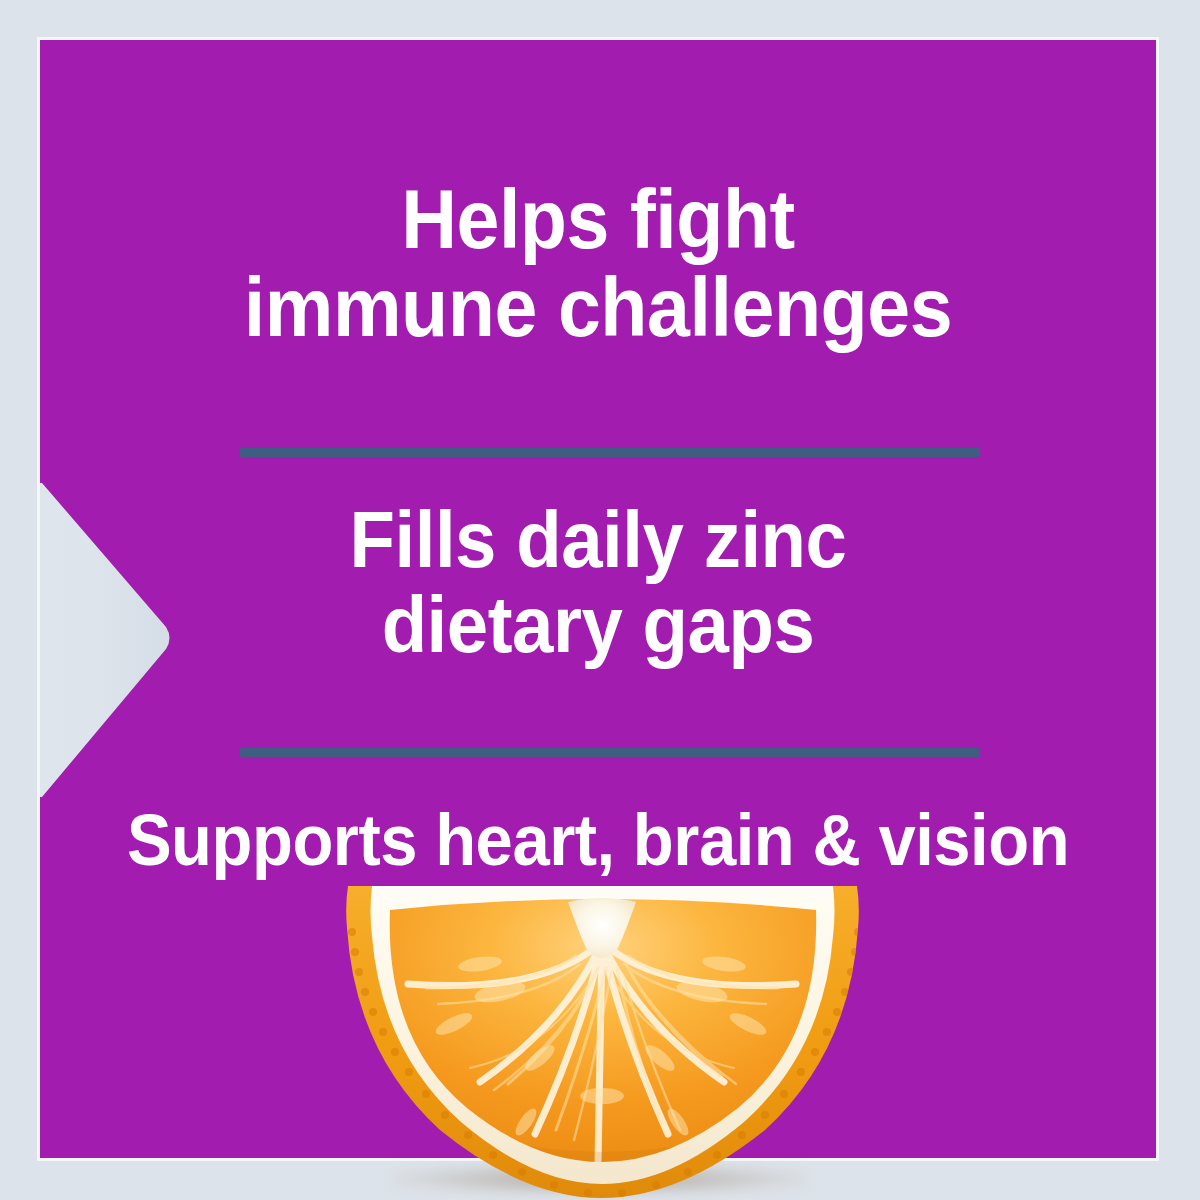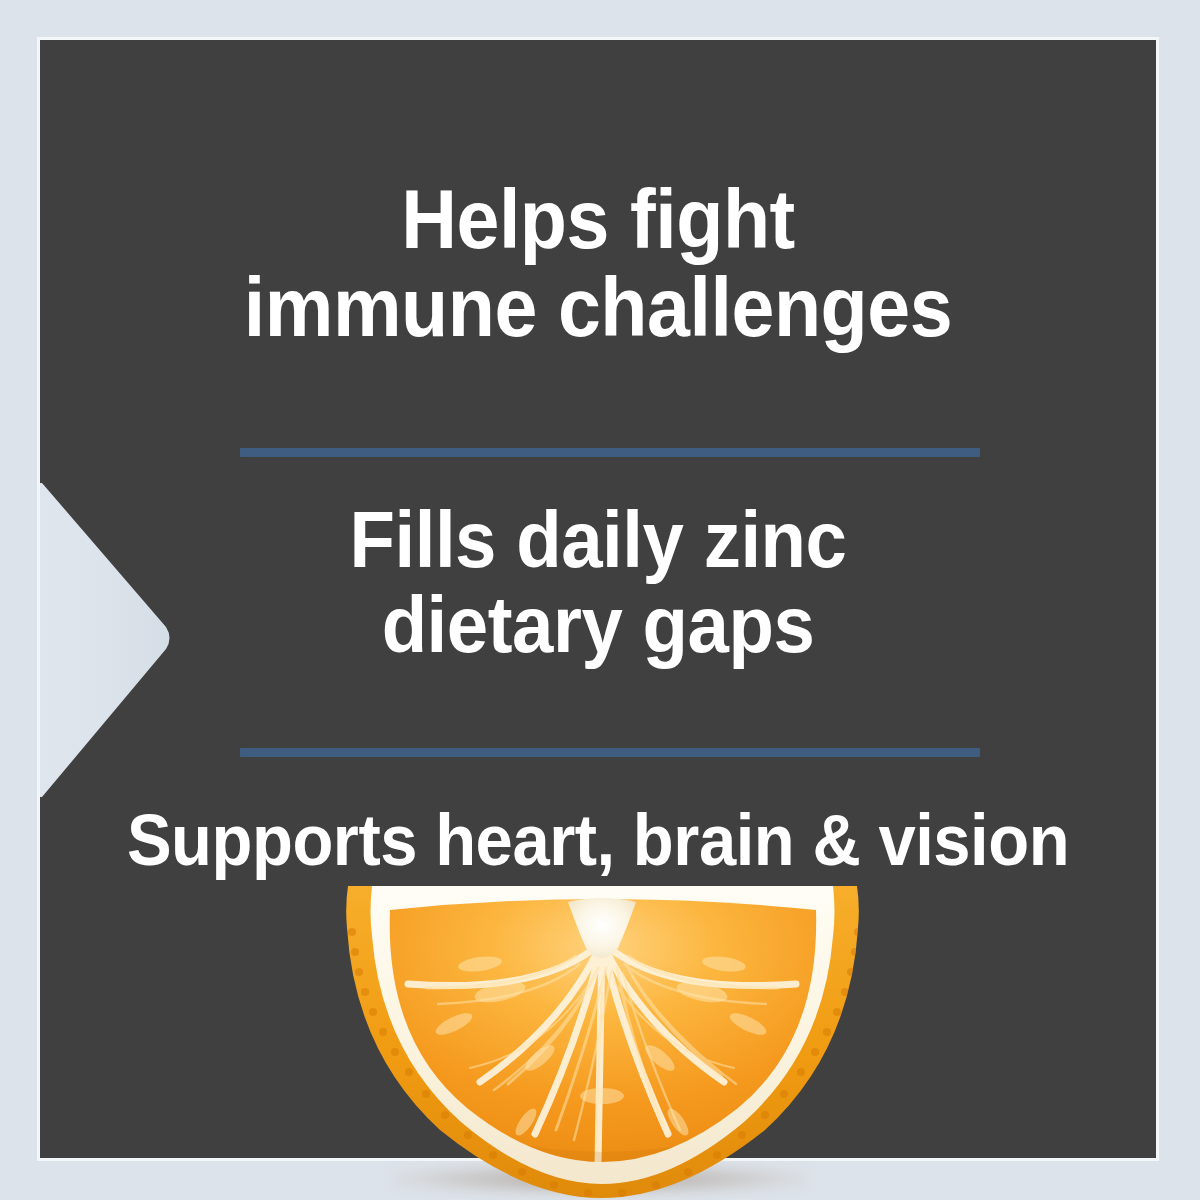--- a/index.html
+++ b/index.html
@@ -10,21 +10,21 @@
     overflow:hidden;
     position:relative;
   }
   #stage{position:absolute;inset:0;width:1200px;height:1200px;}
 
   
   .panel{
     position:absolute;
     left:40px;top:40px;
     width:1116px;height:1118px;
-    background:#404040;
+    background:#a21caf;
     box-shadow:0 0 0 3px #f4f7fa;
     overflow:hidden;
   }
 
   
   .chevron{
     position:absolute;
     left:0px;top:435px;
     width:132px;height:330px;
     pointer-events:none;

